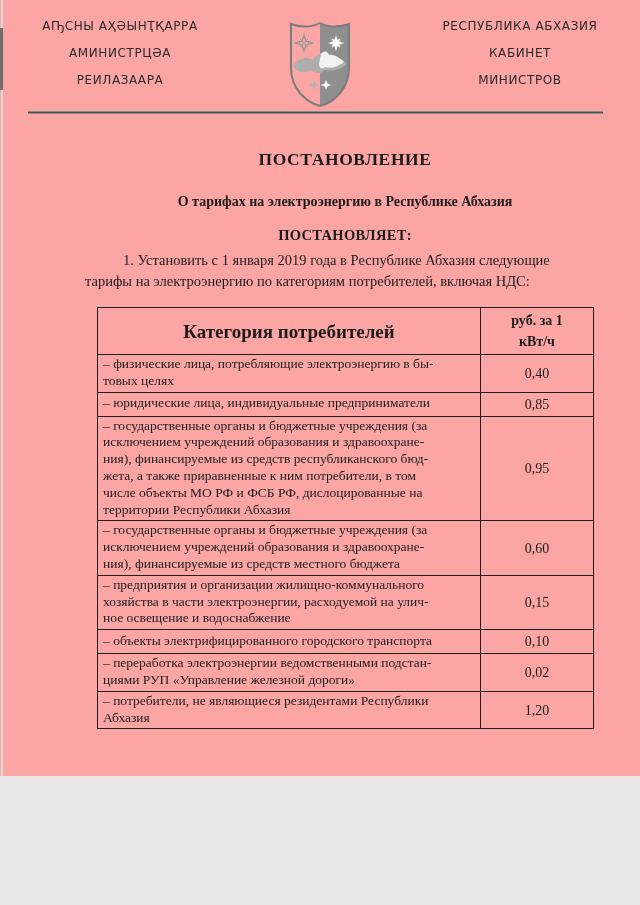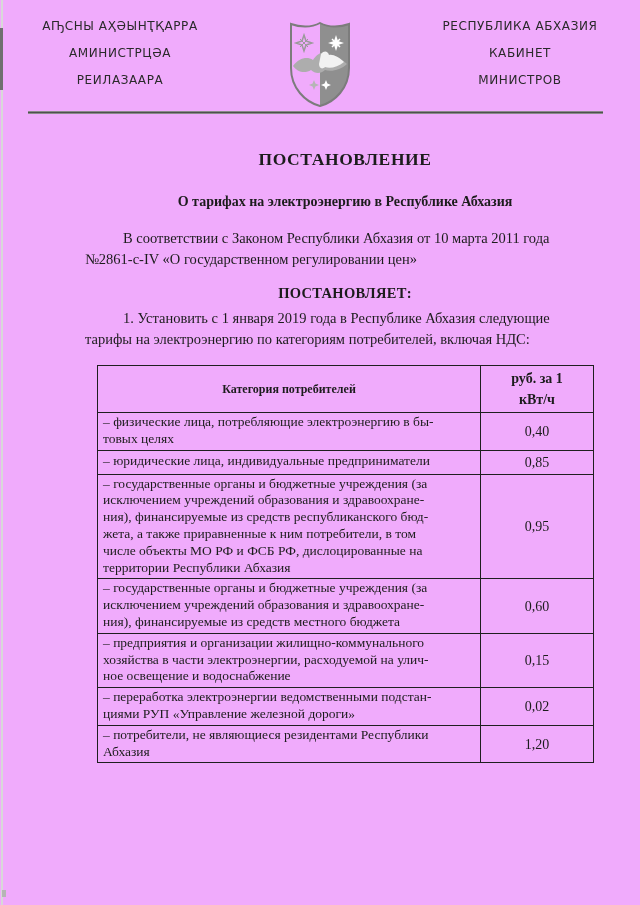--- a/index.html
+++ b/index.html
@@ -1,21 +1,21 @@
 <!DOCTYPE html>
 <html><head>
 <meta charset="utf-8">
 <style>
   * { margin: 0; padding: 0; box-sizing: border-box; }
   html, body { background: #e9e9e9; }
   .page {
     position: relative;
     width: 640px;
-    height: 905px;
-    background: #f0abfc;
+    height: 776px;
+    background: #fca5a5;
     color: #1c1c1c;
     overflow: hidden;
     font-family: "Liberation Serif", serif;
   }
   
   .edge-line {
     position: absolute; left: 1px; top: 0; width: 2px; height: 905px;
     background: #d8d8d8;
   }
   .edge-dash-top {
@@ -61,21 +61,21 @@
   }
   .doc-h3 { text-align: center; font-weight: bold; font-size: 14.5px; margin-top: 17px; }
   .doc-h3.resolves { margin-top: 13px; letter-spacing: 0.3px; }
   .clause { margin-top: 4px; }
   
   table.tariffs {
     border-collapse: collapse; margin: 15px 0 0 12px; width: 496px;
     table-layout: fixed;
   }
   table.tariffs th, table.tariffs td { border: 1.6px solid #1f1f1f; }
-  th.cat-h { width: 383px; font-size: 12px; padding: 2px 4px; text-align: center; }
+  th.cat-h { width: 383px; font-size: 19px; padding: 2px 4px; text-align: center; }
   th.val-h { width: 113px; font-size: 14px; padding: 2px 16px; text-align: center; }
   td.cat {
     font-size: 13.5px; line-height: 16.8px; padding: 1px 4px 2px 5px;
     white-space: pre-line; vertical-align: middle; margin-top: 27px;
   }
   td.val {
     font-size: 14px; text-align: center; vertical-align: middle; padding: 1px 2px;
   }
 </style>
 </head>
@@ -127,22 +127,20 @@
       <div>КАБИНЕТ</div>
       <div>МИНИСТРОВ</div>
     </div>
   </header>
 
   <div class="rule"></div>
 
   <main class="doc-body">
     <div class="doc-title">ПОСТАНОВЛЕНИЕ</div>
     <div class="doc-subtitle">О тарифах на электроэнергию в Республике Абхазия</div>
-    <p class="para">В соответствии с Законом Республики Абхазия от 10 марта 2011 года
-№2861-с-IV «О государственном регулировании цен»</p>
     <div class="doc-h3 resolves">ПОСТАНОВЛЯЕТ:</div>
     <p class="para clause">1. Установить с 1 января 2019 года в Республике Абхазия следующие
 тарифы на электроэнергию по категориям потребителей, включая НДС:</p>
 
     <table class="tariffs">
       <thead>
         <tr>
           <th class="cat-h">Категория потребителей</th>
           <th class="val-h">руб. за 1 кВт/ч</th>
         </tr>
@@ -178,20 +176,24 @@
 
 
 
   <tr>
     <td class="cat">– предприятия и организации жилищно-коммунального
 хозяйства в части электроэнергии, расходуемой на улич-
 ное освещение и водоснабжение</td>
     <td class="val">0,15</td>
   </tr>
 
+  <tr>
+    <td class="cat">– объекты электрифицированного городского транспорта</td>
+    <td class="val">0,10</td>
+  </tr>
 
   <tr>
     <td class="cat">– переработка электроэнергии ведомственными подстан-
 циями РУП «Управление железной дороги»</td>
     <td class="val">0,02</td>
   </tr>
 
   <tr>
     <td class="cat">– потребители, не являющиеся резидентами Республики
 Абхазия</td>

